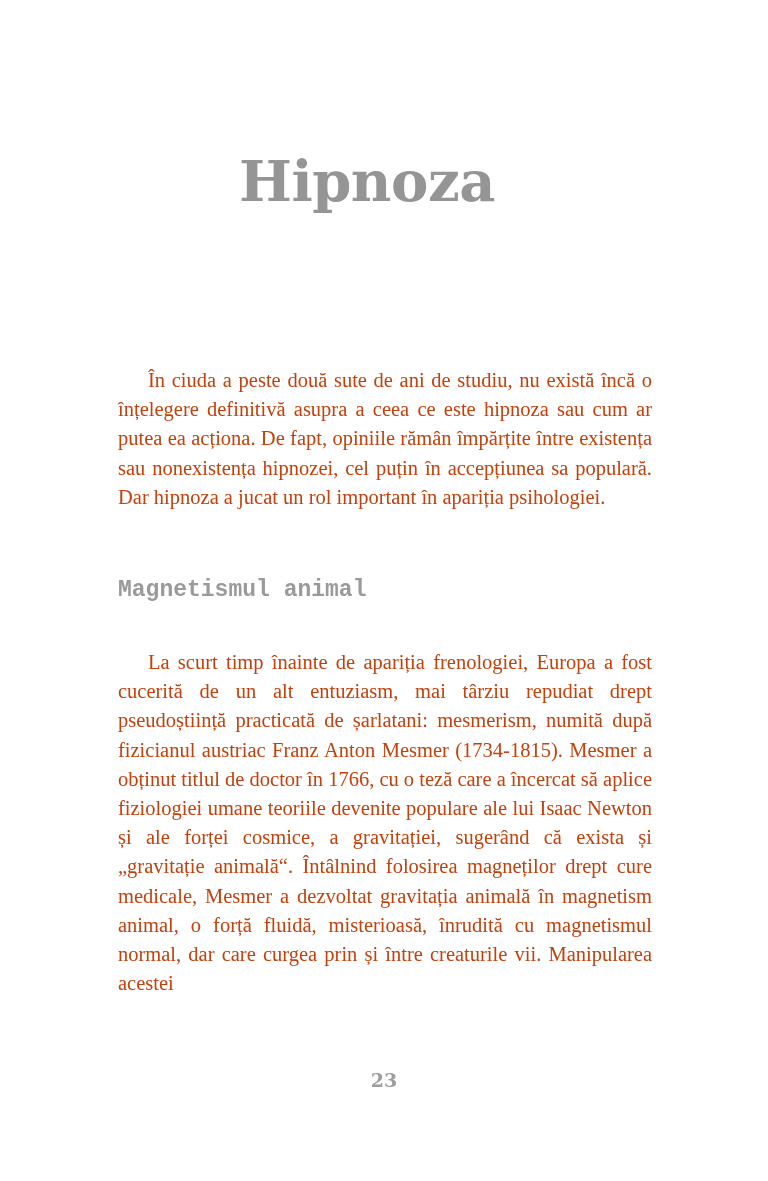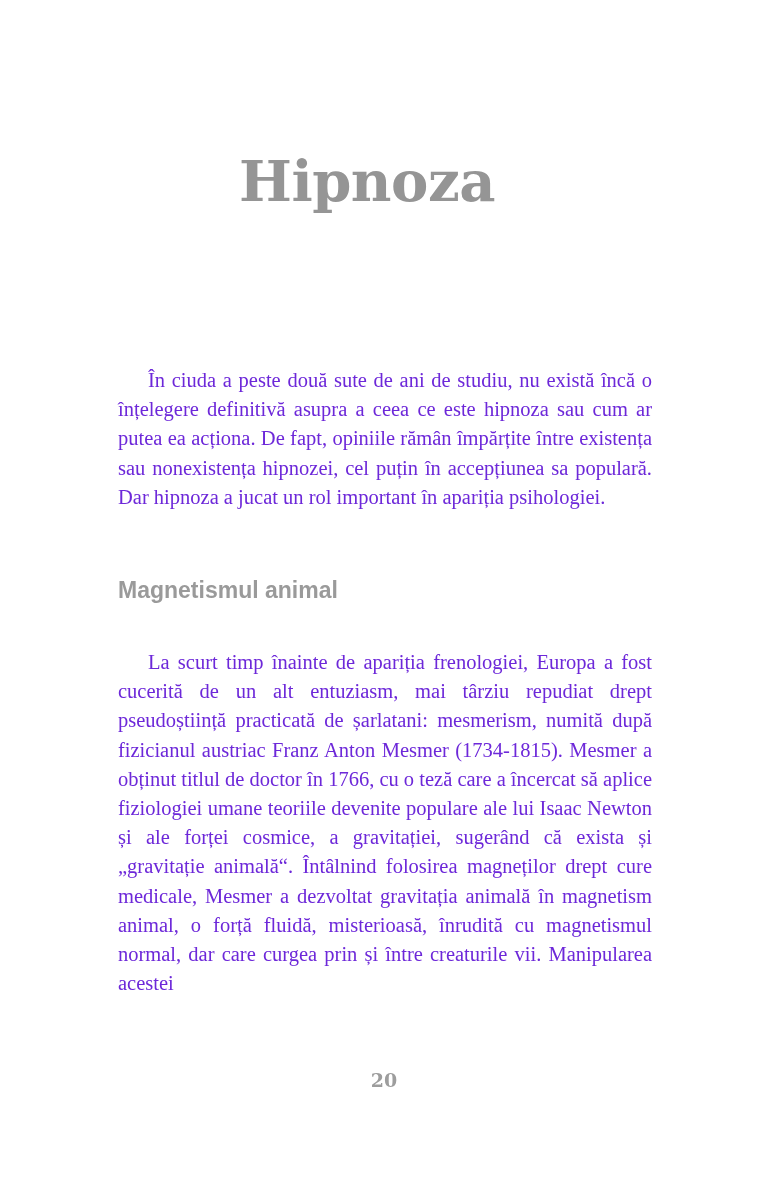--- a/index.html
+++ b/index.html
@@ -61,32 +61,32 @@
     width: 534px;
   }
 
   p.para {
     margin: 0;
     font-size: 20.5px;
     line-height: 29.2px;
     text-align: justify;
     text-justify: inter-word;
     hyphens: none;
-    color: #6d28d9;
+    color: #c2410c;
   }
   p.para.indent {
     text-indent: 30px;
   }
 
   
   .section-heading {
     margin: 0;
     padding: 0;
     color: #9a9a9a;
-    font-family: Liberation Sans, sans-serif;
+    font-family: Liberation Mono, monospace;
     font-weight: 700;
     font-size: 23px;
     line-height: 28px;
     letter-spacing: 0px;
     text-align: left;
   }
 
   .spacer-before-heading { height: 64px; }
   .spacer-after-heading  { height: 44px; }
 
@@ -120,15 +120,15 @@
     <div class="spacer-before-heading"></div>
 
     <h2 class="section-heading">Magnetismul animal</h2>
 
     <div class="spacer-after-heading"></div>
 
     <p class="para indent">La scurt timp înainte de apariția frenologiei, Europa a fost cucerită de un alt entuziasm, mai târziu repudiat drept pseudoștiință practicată de șarlatani: mesmerism, numită după fizicianul austriac Franz Anton Mesmer (1734-1815). Mesmer a obținut titlul de doctor în 1766, cu o teză care a încercat să aplice fiziologiei umane teoriile devenite populare ale lui Isaac Newton și ale forței cosmice, a gravitației, sugerând că exista și „gravitație animală“. Întâlnind folosirea magneților drept cure medicale, Mesmer a dezvoltat gravitația animală în magnetism animal, o forță fluidă, misterioasă, înrudită cu magnetismul normal, dar care curgea prin și între creaturile vii. Manipularea acestei</p>
 
   </div>
 
-  <div class="folio">20</div>
+  <div class="folio">23</div>
 
 </div>
 
 </body></html>

